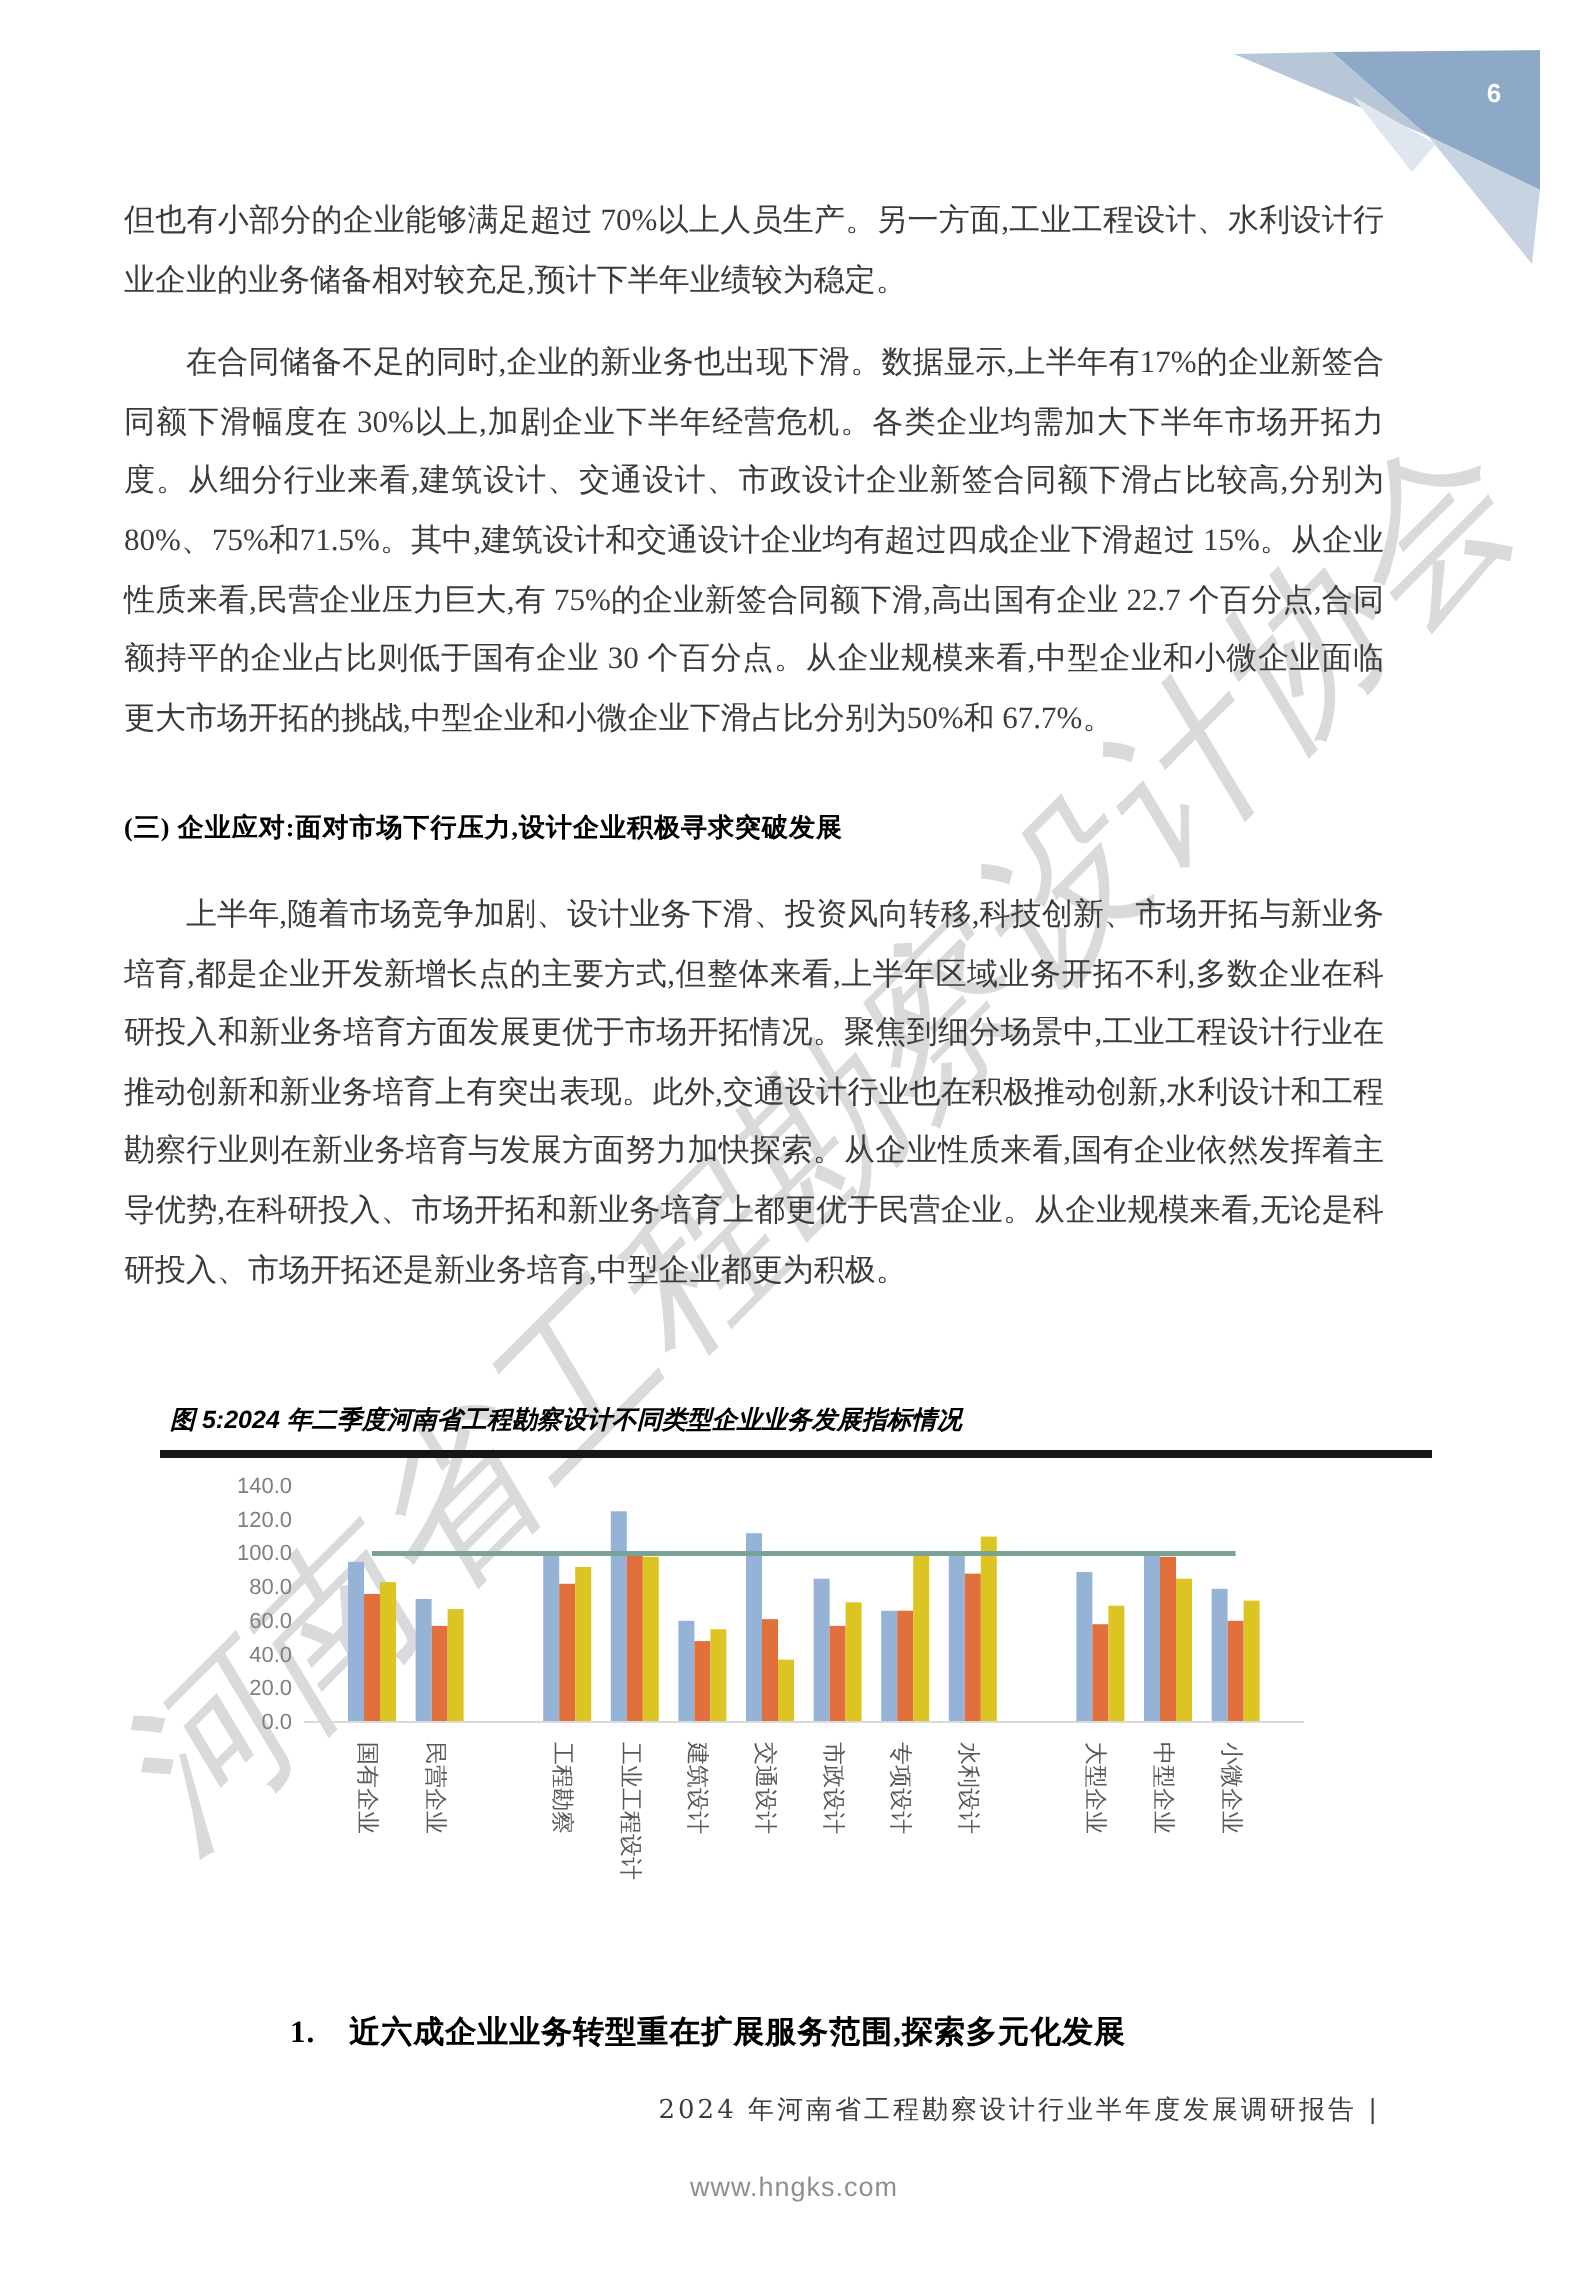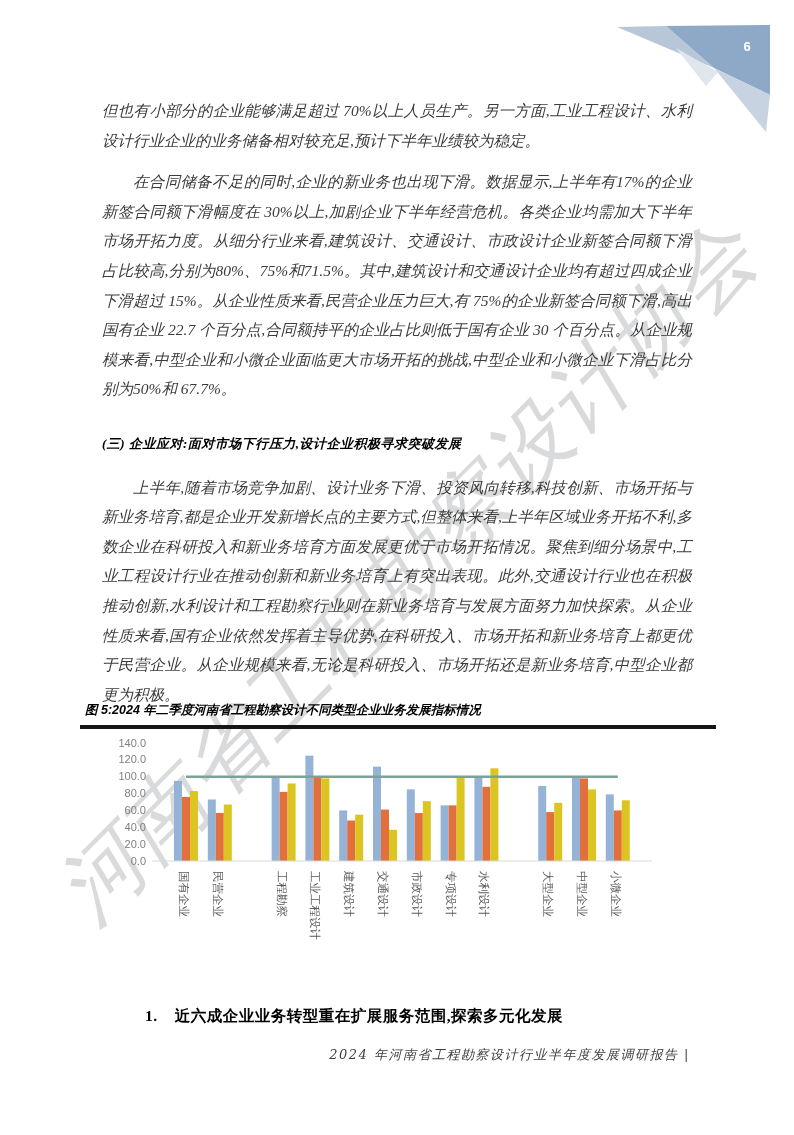--- a/index.html
+++ b/index.html
@@ -6,22 +6,22 @@
   .page{position:relative;width:794px;height:1135px;background:#ffffff;overflow:hidden;
         font-family:"Liberation Serif","DejaVu Serif",serif;}
   
   .watermark{position:absolute;left:-60px;top:528px;width:910px;text-align:center;
     font-size:84px;font-style:italic;letter-spacing:2px;white-space:nowrap;
     color:rgba(128,134,140,0.30);transform:rotate(-45deg);
     font-family:"DejaVu Serif",serif;pointer-events:none;z-index:0;}
   
   .corner{position:absolute;top:0;right:0;z-index:2;}
   
-  .content{position:relative;z-index:1;padding:96px 102px 0 102px;
-    color:#3b3b3b;font-size:15.5px;line-height:29.6px;text-align:justify;font-style:italic;}
+  .content{position:relative;z-index:1;padding:96px 102px 0 62px;
+    color:#3b3b3b;font-size:15.5px;line-height:29.6px;text-align:justify;}
   .content p{margin:0;}
   .content p.indent{text-indent:2em;}
   .content p.sp{margin-top:12px;}
   .section-heading{margin:25px 0 14px 0;font-size:13px;font-weight:bold;color:#000;
     letter-spacing:0.5px;}
   
   .figure{position:absolute;top:702px;left:80px;width:636px;z-index:1;
     font-family:"Liberation Sans","DejaVu Sans",sans-serif;}
   .fig-caption{font-size:12.5px;font-weight:bold;color:#000;padding-left:5px;line-height:17px;font-style:italic;}
   .fig-rule{height:4px;background:#161616;margin-top:6px;}
@@ -31,21 +31,21 @@
   .legend-sw-line{width:32px;height:3px;margin-right:4px;}
   .legend-label{font-size:12px;color:#333;}
   #chart{display:block;margin:4px 0 0 24px;}
   
   .sub-heading{position:absolute;top:1006px;left:145px;z-index:1;font-size:15.5px;
     font-weight:bold;color:#000;letter-spacing:0.5px;
     font-family:Liberation Serif, serif;}
   .sub-heading .num{margin-right:17px;}
   
   .footer-title{position:absolute;top:1046px;right:104px;z-index:1;font-size:13px;
-    color:#3d3d3d;font-style:italic;letter-spacing:1.5px;
+    color:#3d3d3d;letter-spacing:1.5px;
     font-family:"DejaVu Serif",serif;}
   .footer-site{position:absolute;top:1086px;left:0;width:100%;text-align:center;z-index:1;
     font-size:13.5px;color:#8f8f8f;letter-spacing:0.5px;
     font-family:"Liberation Sans","DejaVu Sans",sans-serif;}
 </style>
 </head>
 <body>
 
 <div class="page">
 
@@ -129,14 +129,15 @@
         <text x="474" y="138" transform="rotate(90 474 138)" fill="#595959" font-size="11.5">中型企业</text>
         <text x="507.79999999999995" y="138" transform="rotate(90 507.79999999999995 138)" fill="#595959" font-size="11.5">小微企业</text>
       </svg>
   </div>
 
   <div class="sub-heading">
     <span class="num">1.</span><span>近六成企业业务转型重在扩展服务范围,探索多元化发展</span>
   </div>
 
   <div class="footer-title">2024 年河南省工程勘察设计行业半年度发展调研报告 |</div>
+  <div class="footer-site">www.hngks.com</div>
 
 </div>
 
 </body></html>

